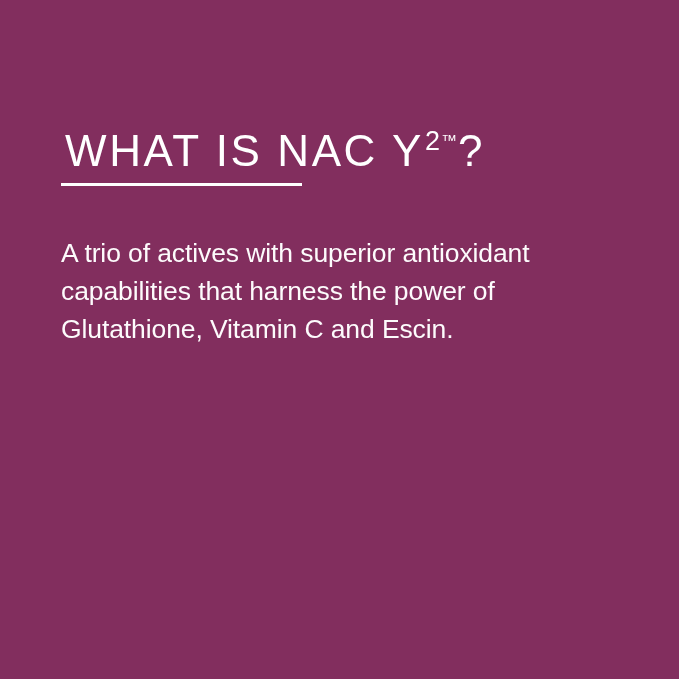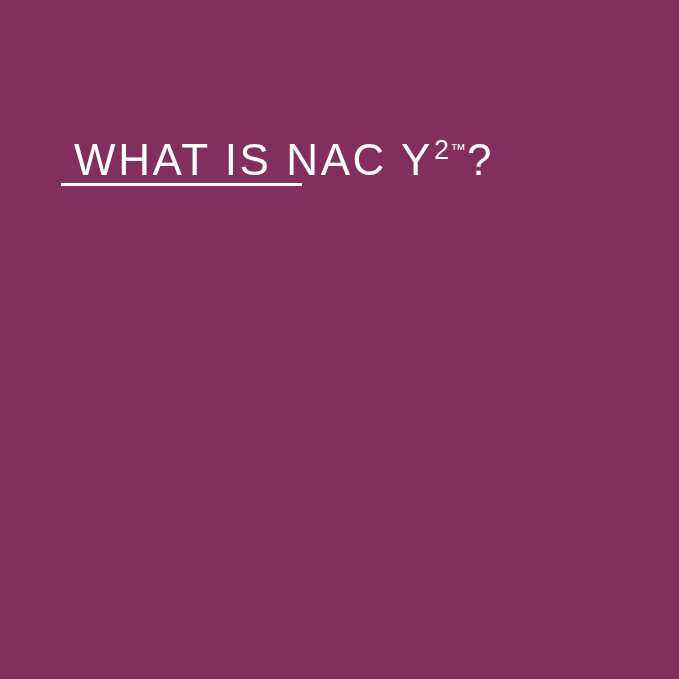--- a/index.html
+++ b/index.html
@@ -26,21 +26,21 @@
 
   #content {
     position: absolute;
     left: 61px;
     top: 112px;
     width: 580px;
   }
 
   
   .heading {
-    margin: 13px;
+    margin: 4px;
     padding: 0;
     color: #FFFFFF;
     font-family: "Liberation Sans", "DejaVu Sans", sans-serif;
     font-size: 44px;
     font-weight: 400;
     letter-spacing: 2.6px;
     line-height: 50px;
     white-space: nowrap;
   }
 
@@ -103,17 +103,18 @@
 
 <div id="panel">
 
   <div id="content">
 
     <h1 class="heading"><span>WHAT IS NAC Y</span><span class="sup-two">2</span><span class="tm">™</span><span class="qmark">?</span></h1>
 
     <hr class="rule">
 
     <div class="body-block">
+      <p class="para">A trio of actives with superior antioxidant capabilities that harness the power of Glutathione, Vitamin C and Escin.</p>
     </div>
 
   </div>
 
 </div>
 
 </body></html>

